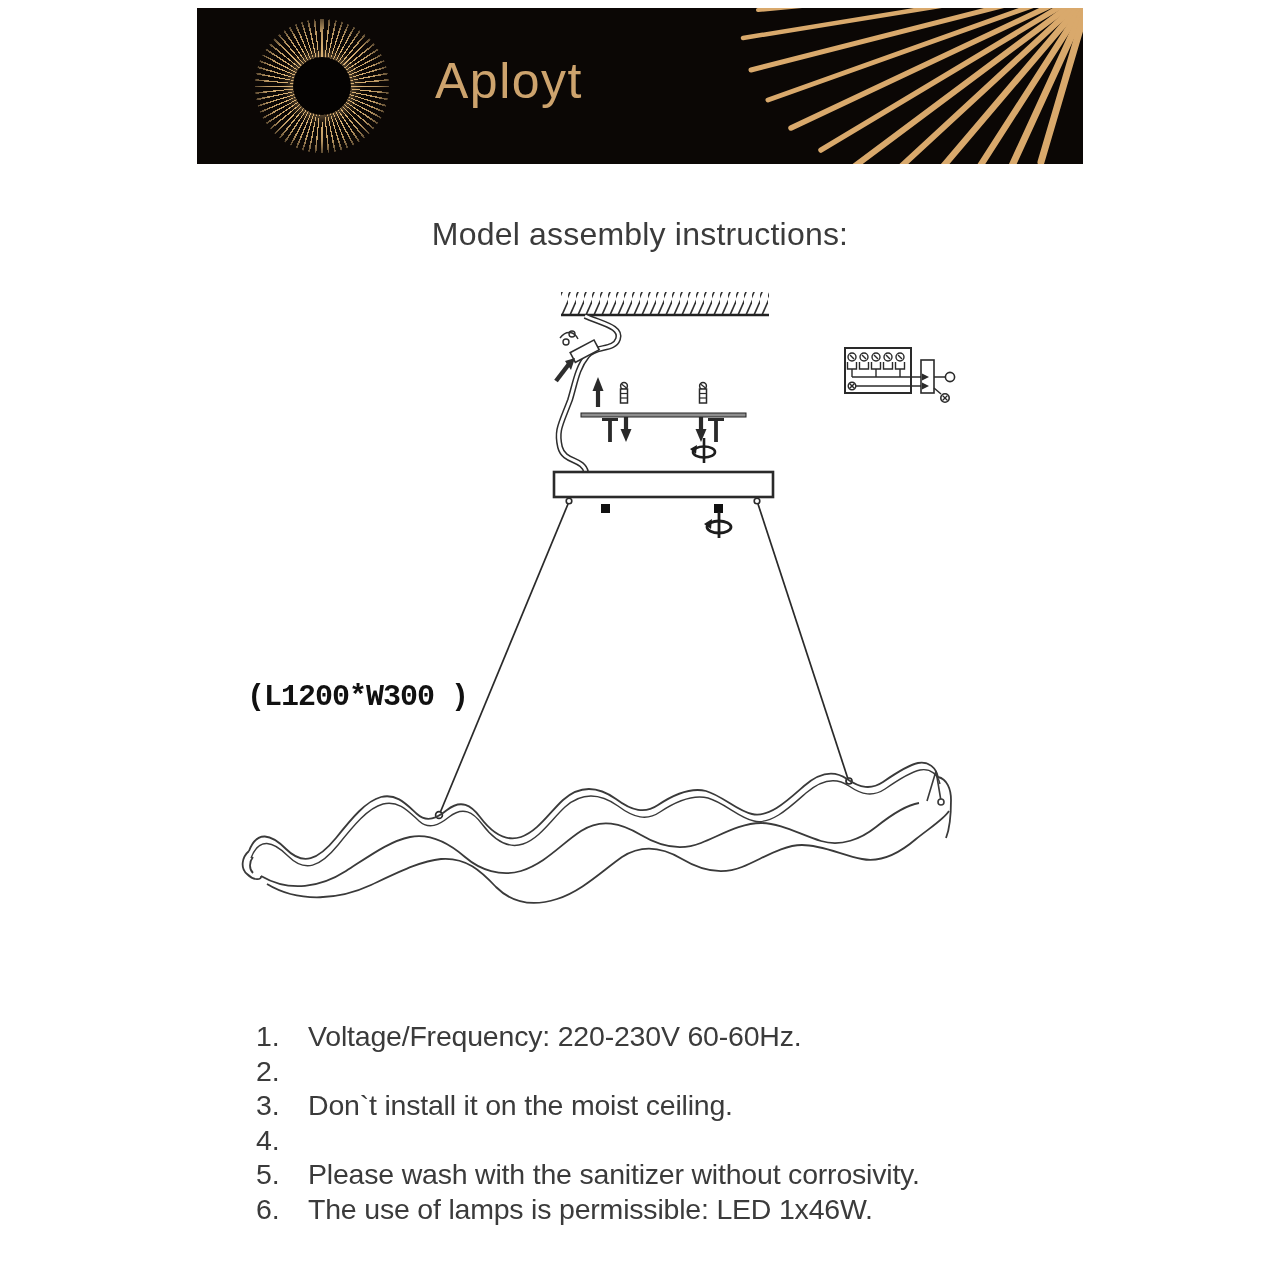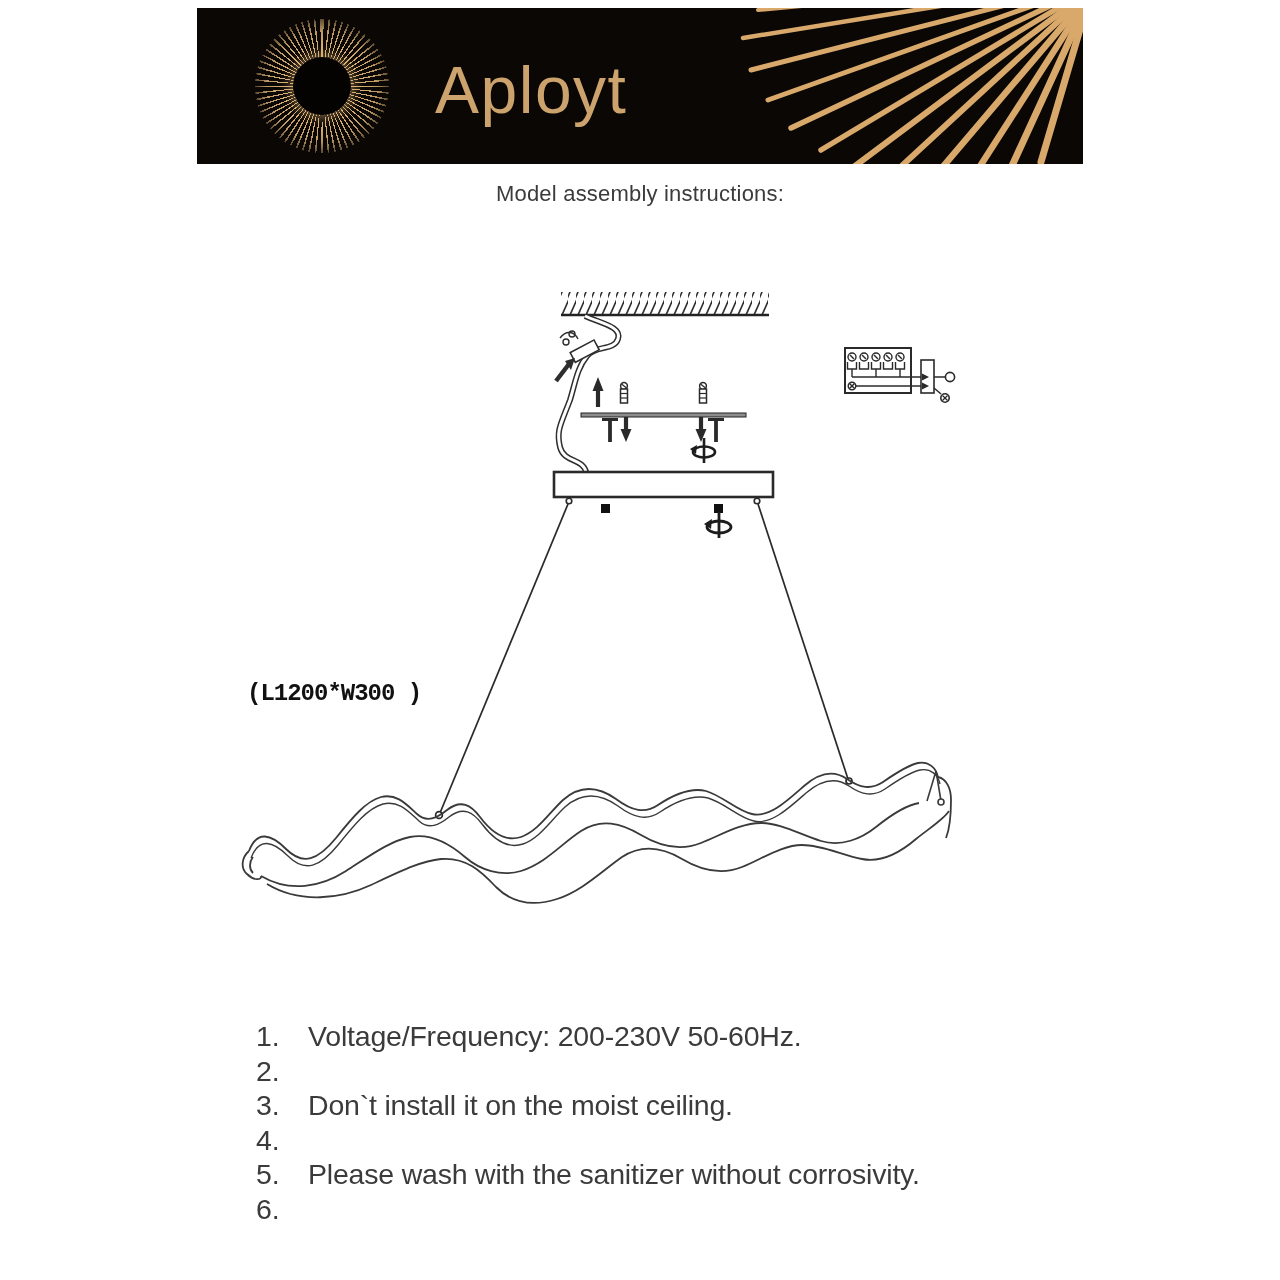--- a/index.html
+++ b/index.html
@@ -19,31 +19,31 @@
       radial-gradient(circle, rgba(11,7,5,0) 42%, rgba(11,7,5,0.15) 58%, #0b0705 82%),
       repeating-conic-gradient(from 0deg, #d8b074 0deg 1.5deg, #0b0705 1.5deg 5.6deg);
   }
   .logo-core{
     position:absolute;left:50%;top:50%;transform:translate(-50%,-50%);
     width:58px;height:58px;border-radius:50%;background:#050302;
     box-shadow:0 0 12px 3px rgba(216,176,116,0.55);
   }
   .brand-name{
     position:absolute;left:238px;top:44px;
-    color:#cda36d;font-size:66px;font-weight:400;letter-spacing:1.5px;text-align:center;
+    color:#cda36d;font-size:50px;font-weight:400;letter-spacing:1.5px;text-align:center;
   }
   .corner-rays{position:absolute;right:0;top:0;width:500px;height:156px;}
   
   .title-block{position:absolute;left:0;top:176px;width:1280px;text-align:center;color:#3b3b3b;}
-  .title-line{font-size:22px;line-height:36px;letter-spacing:0.2px;}
+  .title-line{font-size:32px;line-height:36px;letter-spacing:0.2px;margin-top:40px;}
   
   .diagram-svg{position:absolute;left:0;top:0;width:1280px;height:1280px;}
   .dim-label{
     position:absolute;left:247px;top:680px;
-    font-family:"Liberation Mono",monospace;font-weight:700;font-size:24px;color:#111;
+    font-family:"Liberation Mono",monospace;font-weight:700;font-size:30px;color:#111;
     letter-spacing:-1px;white-space:pre;
   }
   
   .instructions{position:absolute;left:256px;top:1022px;color:#3b3b3b;}
   .instr-row{display:flex;align-items:baseline;margin-bottom:5.5px;}
   .instr-num{width:52px;font-size:28.5px;line-height:29px;}
   .instr-text{font-size:28.5px;line-height:29px;letter-spacing:-0.2px;white-space:pre;}
 </style>
 </head>
 <body>
@@ -220,34 +220,35 @@
       <path d="M927,801 L936,771 L941,801" stroke-width="1.6"></path>
       <circle cx="941" cy="802" r="3" fill="#fff" stroke-width="1.6"></circle>
     </g>
   </svg>
 
   <div class="dim-label">(L1200*W300 )</div>
 
   <div class="instructions">
     <div class="instr-row">
       <span class="instr-num">1.</span>
-      <span class="instr-text">Voltage/Frequency: 200-230V 50-60Hz.</span>
+      <span class="instr-text">Voltage/Frequency: 220-230V 60-60Hz.</span>
     </div>
     <div class="instr-row">
       <span class="instr-num">2.</span>
     </div>
     <div class="instr-row">
       <span class="instr-num">3.</span>
       <span class="instr-text">Don`t install it on the moist ceiling.</span>
     </div>
     <div class="instr-row">
       <span class="instr-num">4.</span>
     </div>
     <div class="instr-row">
       <span class="instr-num">5.</span>
       <span class="instr-text">Please wash with the sanitizer without corrosivity.</span>
     </div>
     <div class="instr-row">
       <span class="instr-num">6.</span>
+      <span class="instr-text">The use of lamps is permissible: LED 1x46W.</span>
     </div>
   </div>
 
 </div>
 
 </body></html>

